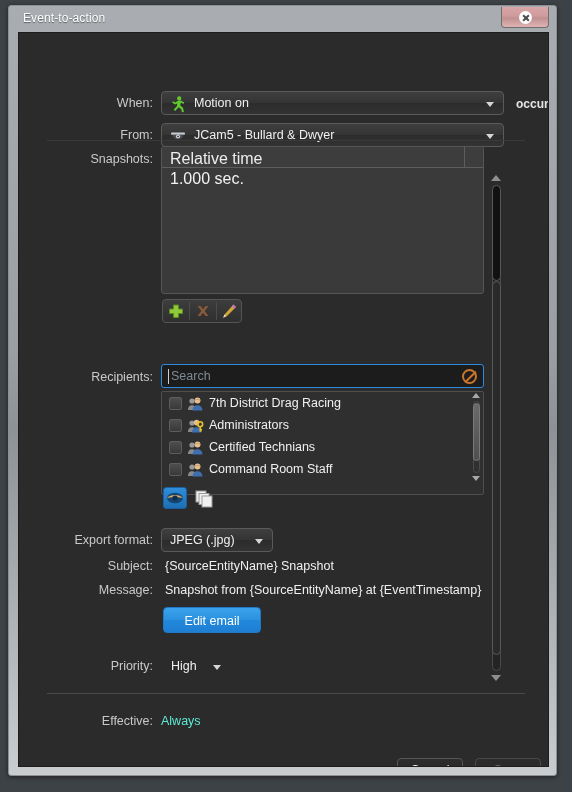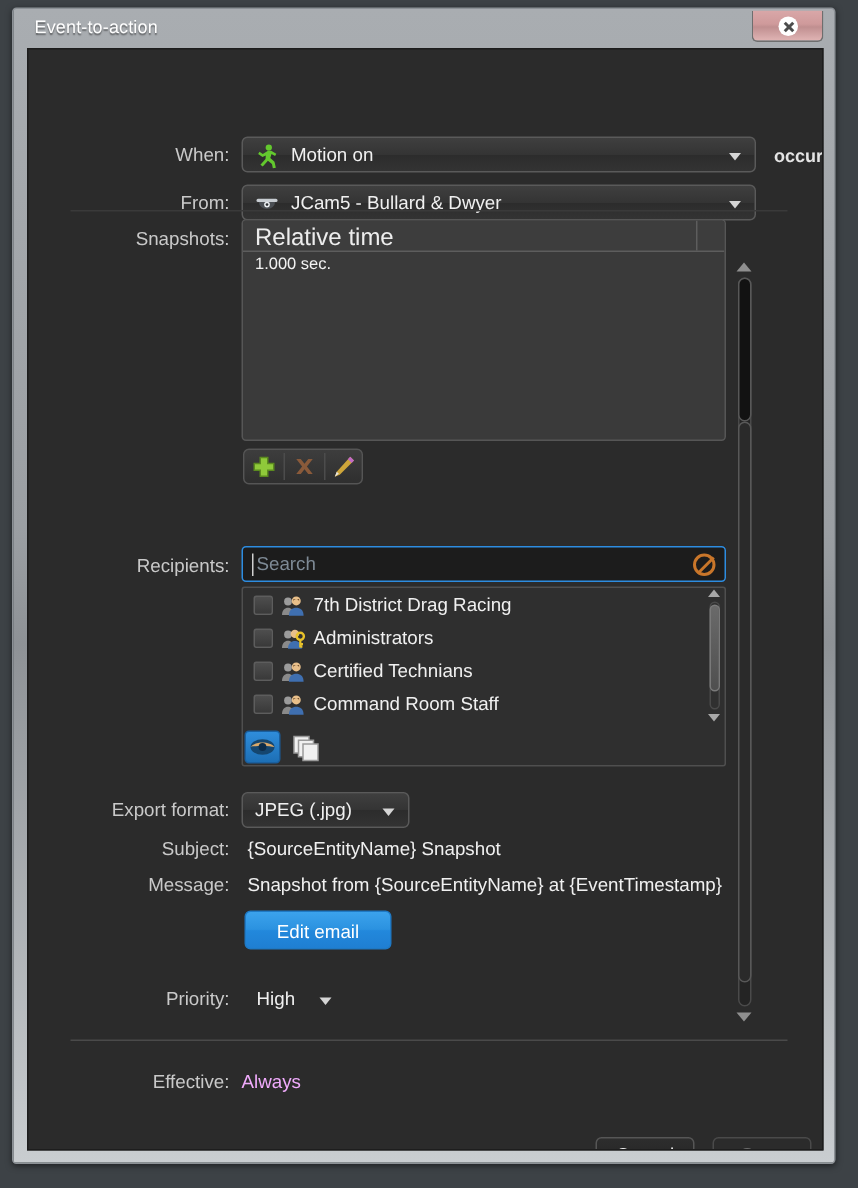--- a/index.html
+++ b/index.html
@@ -107,21 +107,21 @@
     border-bottom:1px solid #5d5d5d;
     background:#3d3d3d;
   }
   .lb-header .col{
     position:absolute;top:3px;font-size:16px;color:#ededed;
   }
   .lb-coldiv{position:absolute;top:0;width:1px;height:20px;background:#5d5d5d;}
   .lb-row{
     position:absolute;left:0;right:0;height:21px;
   }
-  .lb-row .cell{position:absolute;left:8px;top:2px;font-size:11px;color:#f2f2f2;}
+  .lb-row .cell{position:absolute;left:8px;top:2px;font-size:16px;color:#f2f2f2;}
 
   
   .btnstrip{
     position:absolute;height:24px;
     border:1px solid #555;border-radius:4px;
     background:linear-gradient(to bottom,#3d3d3d,#2f2f2f);
     box-sizing:border-box;
   }
   .sbtn{position:absolute;top:0;width:26px;height:22px;cursor:pointer;}
   .sep{position:absolute;top:2px;width:1px;height:18px;background:#4c4c4c;}
@@ -198,21 +198,21 @@
   
   .bluebtn{
     position:absolute;height:26px;border-radius:4px;
     border:1px solid #1f79c4;
     background:linear-gradient(to bottom,#3ba2ec 0%,#2b92e0 48%,#2288dc 52%,#1f7fd2 100%);
     color:#ffffff;font-size:12.5px;text-align:center;line-height:26px;
     box-sizing:border-box;cursor:pointer;
   }
 
   .statictext{position:absolute;font-size:12.5px;color:#f0f0f0;white-space:nowrap;}
-  .linktext{position:absolute;font-size:12.5px;color:#f0abfc;cursor:pointer;}
+  .linktext{position:absolute;font-size:12.5px;color:#5eead4;cursor:pointer;}
 
   .dlgbtn{
     position:absolute;width:66px;height:24px;border-radius:4px;
     border:1px solid #565656;box-sizing:border-box;
     font-size:12.5px;text-align:center;line-height:23px;cursor:pointer;
   }
   .dlgbtn.primary{
     background:linear-gradient(to bottom,#2d2d2d,#232323);color:#f3f3f3;
   }
   .dlgbtn.disabled{
@@ -298,21 +298,21 @@
       </div>
 
       <div class="row-label" style="left:20px;top:337px;width:114px;">Recipients:</div>
 
       <div class="search" style="left:142px;top:331px;width:323px;">
         <span class="caret"></span>
         <span class="ph">Search</span>
         <span class="clear-ic"></span>
       </div>
 
-      <div class="rlist" style="left:142px;top:358px;width:323px;height:120px;">
+      <div class="rlist" style="left:142px;top:358px;width:323px;height:104px;">
 
         <div class="ritem" style="top:1px;">
           <span class="cb"></span>
           <span class="grp-ic">
             <svg width="17" height="16" viewBox="0 0 17 16" xmlns="http://www.w3.org/2000/svg">
               <circle cx="5" cy="5" r="2.6" fill="#9b9b9b"></circle>
               <path d="M1 14 C1 10.6 3 9.2 5 9.2 C7 9.2 9 10.6 9 14 Z" fill="#8a8a8a"></path>
               <circle cx="10.5" cy="4.6" r="3" fill="#e8bf8a"></circle>
               <path d="M5.6 14.5 C5.6 10.6 8 9.2 10.5 9.2 C13 9.2 15.4 10.6 15.4 14.5 Z" fill="#3f6fb0"></path>
               <path d="M8.6 5.2 C8.6 2.6 12.4 2.6 12.4 5.2 L12.4 3.4 L8.6 3.4 Z" fill="#6b4a2a"></path>

